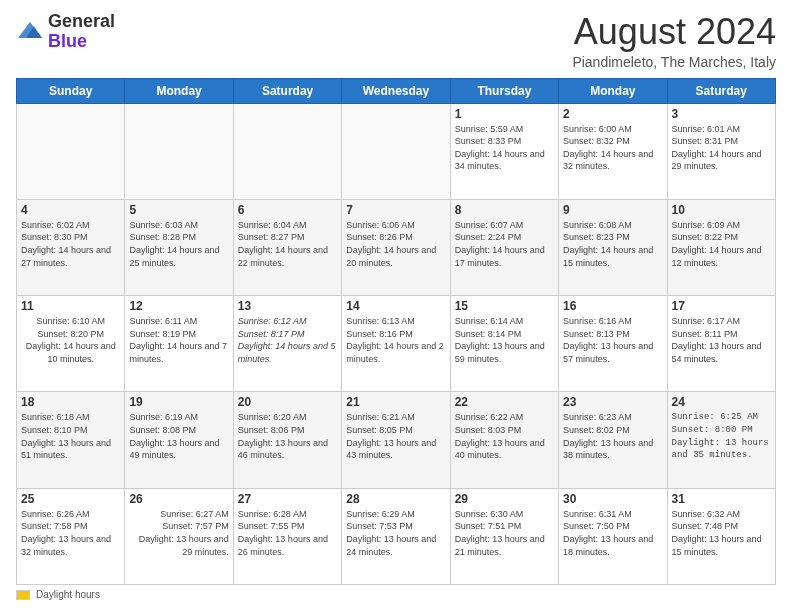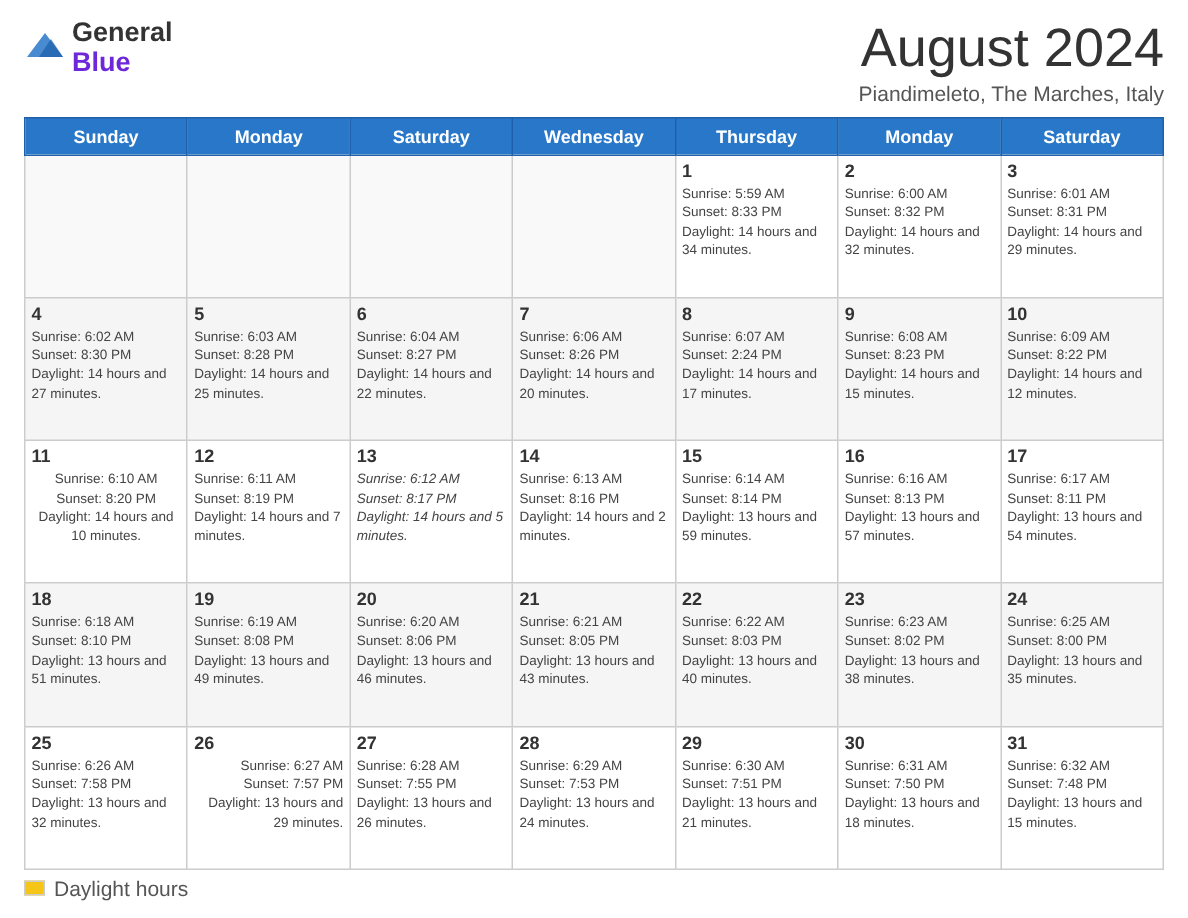--- a/index.html
+++ b/index.html
@@ -92,21 +92,21 @@
       margin-bottom: 2px;
       display: block;
     }
     .day-info {
       font-size: 9px;
       color: #444;
       line-height: 1.4;
     }
     .footer {
       margin-top: 4px;
-      font-size: 14px;
+      font-size: 10px;
       color: #555;
       display: flex;
       align-items: center;
       gap: 6px;
     }
     .daylight-box {
       width: 14px;
       height: 10px;
       background: #f5c518;
       display: inline-block;
@@ -297,21 +297,21 @@
 Daylight: 13 hours and 40 minutes.</div>
           </td>
           <td>
             <span class="day-number">23</span>
             <div class="day-info" style="white-space: pre-line;">Sunrise: 6:23 AM
 Sunset: 8:02 PM
 Daylight: 13 hours and 38 minutes.</div>
           </td>
           <td>
             <span class="day-number">24</span>
-            <div class="day-info" style="white-space: pre-line;">Sunrise: 6:25 AM
+            <div class="day-info" style="white-space: pre-line; font-family: Liberation Mono, monospace;">Sunrise: 6:25 AM
 Sunset: 8:00 PM
 Daylight: 13 hours and 35 minutes.</div>
           </td>
         </tr>
         <tr>
           <td>
             <span class="day-number">25</span>
             <div class="day-info" style="white-space: pre-line;">Sunrise: 6:26 AM
 Sunset: 7:58 PM
 Daylight: 13 hours and 32 minutes.</div>

